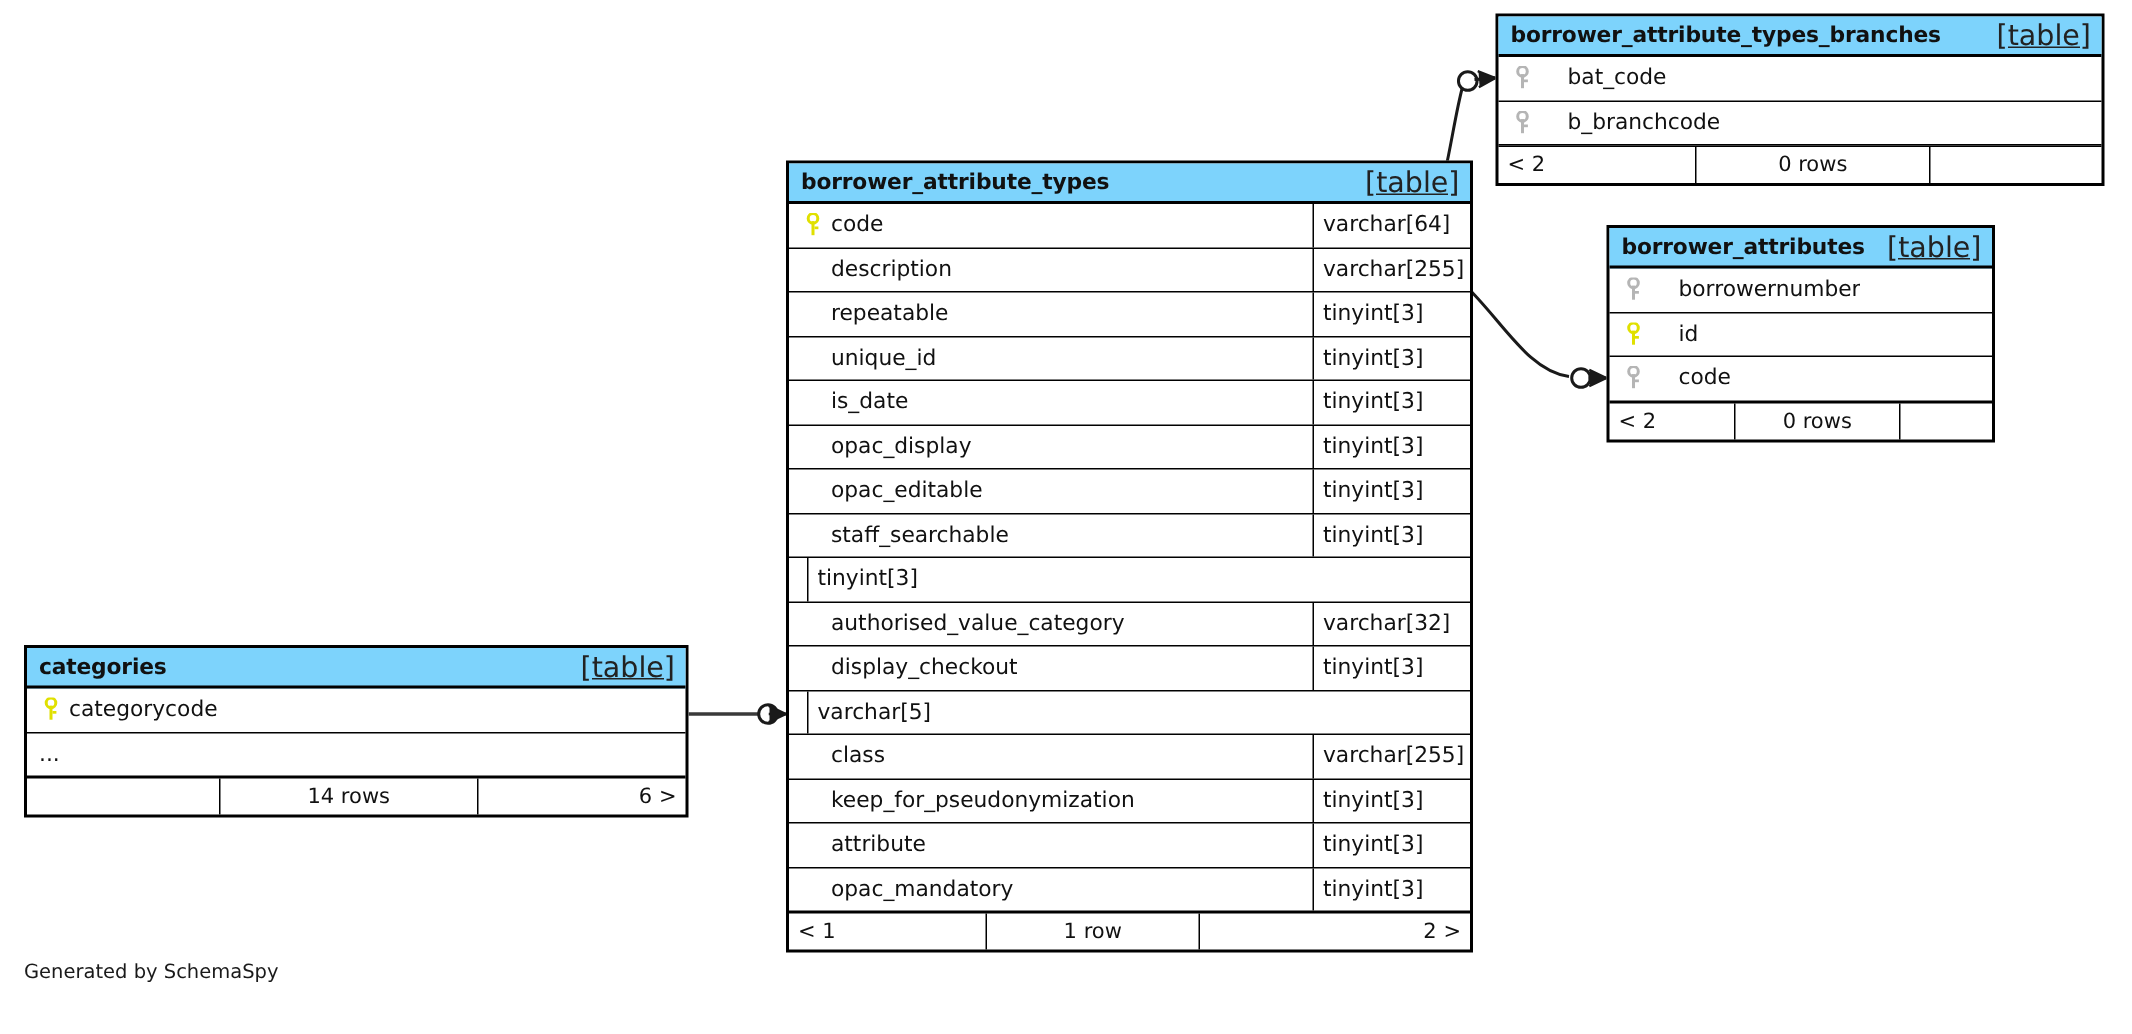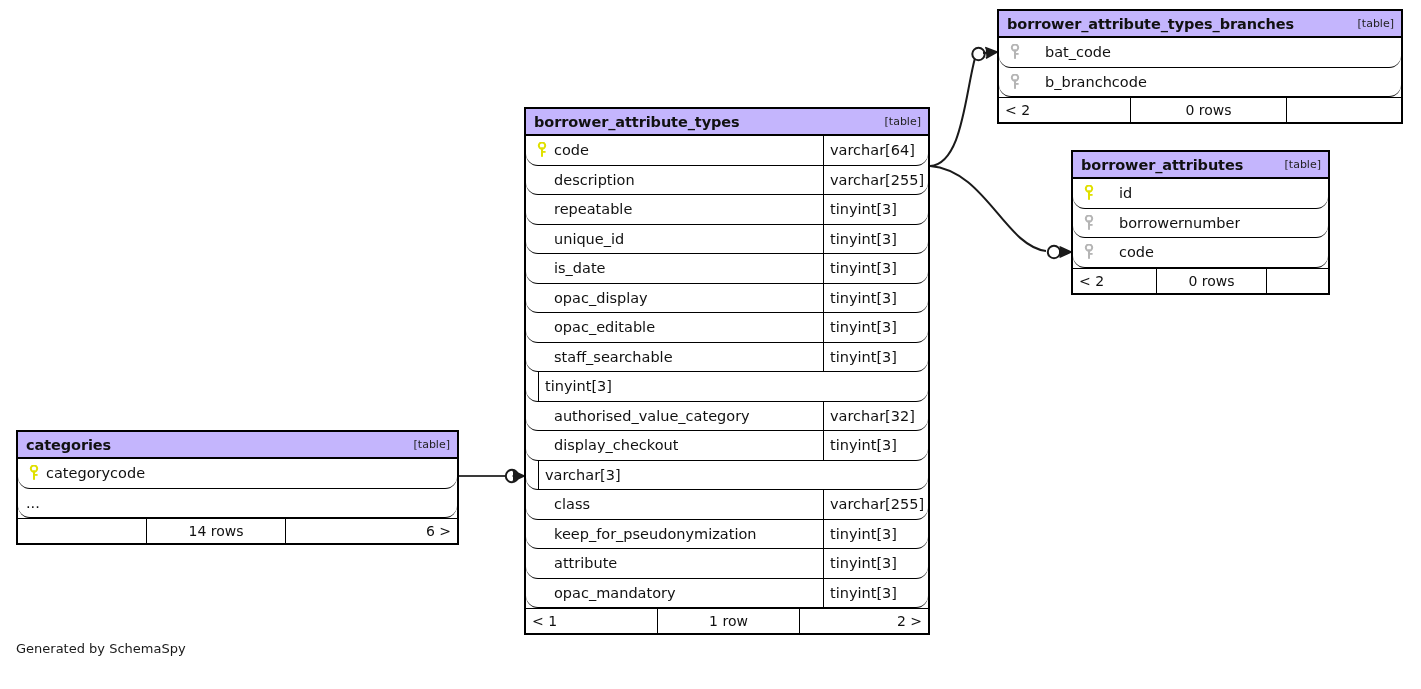--- a/index.html
+++ b/index.html
@@ -15,36 +15,35 @@
   .tbl{
     position:absolute;
     background:#ffffff;
     border:2px solid #000000;
     box-sizing:border-box;
     font-size:14.5px;
     color:#111111;
   }
   .tbl-head{
     display:flex;align-items:center;justify-content:space-between;
-    background:#c4b5fd;
+    background:#7dd3fc;
     border-bottom:2px solid #000000;
     box-sizing:border-box;
     height:27px;
     padding:0 7px 0 8px;
   }
   .tbl-name{font-weight:bold;font-size:14.5px;letter-spacing:-0.1px;}
-  .tbl-tag{font-size:11px;color:#222;}
+  .tbl-tag{font-size:19px;color:#222;text-decoration:underline;}
 
   .rows{display:block;}
   .row{
     display:flex;align-items:center;
     height:29.5px;
     border-bottom:1px solid #000000;
     box-sizing:border-box;
-    border-radius:12px;
   }
   .row:last-child{border-bottom:1px solid #000000;}
   .col-name{
     display:flex;align-items:center;
     flex:1 1 auto;min-width:0;
     padding-left:8px;
     box-sizing:border-box;
     height:100%;
   }
   .col-type{
@@ -74,39 +73,39 @@
     display:flex;align-items:center;
     box-sizing:border-box;
     height:100%;
     padding:0 6px;
   }
   .foot .f-left{justify-content:flex-start;}
   .foot .f-mid{justify-content:center;border-left:1px solid #000;border-right:1px solid #000;}
   .foot .f-right{justify-content:flex-end;}
 
   
-  #tbl-bat{ left:524px; top:107px; width:406px; }
+  #tbl-bat{ left:524px; top:107px; width:458px; }
   #tbl-bat .col-type{ width:105px; }
   #tbl-bat .foot .f-left{ width:131px; }
   #tbl-bat .foot .f-mid{ width:143px; }
   #tbl-bat .foot .f-right{ flex:1 1 auto; }
 
   #tbl-batb{ left:997px; top:9px; width:406px; }
   #tbl-batb .foot .f-left{ width:131px; }
   #tbl-batb .foot .f-mid{ width:157px; }
   #tbl-batb .foot .f-right{ flex:1 1 auto; }
 
   #tbl-ba{ left:1071px; top:150px; width:259px;text-align:right; }
   #tbl-ba .foot .f-left{ width:83px; }
   #tbl-ba .foot .f-mid{ width:111px; }
   #tbl-ba .foot .f-right{ flex:1 1 auto; }
 
   #tbl-cat{ left:16px; top:430px; width:443px; }
   #tbl-cat .foot .f-left{ width:128px; }
-  #tbl-cat .foot .f-mid{ width:140px;text-align:right; }
+  #tbl-cat .foot .f-mid{ width:173px;text-align:right; }
   #tbl-cat .foot .f-right{ flex:1 1 auto; }
 
   .footer-note{
     position:absolute;left:16px;top:641px;
     font-size:13px;color:#1a1a1a;
   }
 </style>
 </head>
 <body>
 
@@ -230,21 +229,21 @@
 
       <div class="row">
         <div class="col-name">
           <span class="keyslot empty"></span>
           <span class="lbl">display_checkout</span>
         </div>
         <div class="col-type">tinyint[3]</div>
       </div>
 
       <div class="row">
-        <div class="col-type">varchar[3]</div>
+        <div class="col-type">varchar[5]</div>
       </div>
 
       <div class="row">
         <div class="col-name">
           <span class="keyslot empty"></span>
           <span class="lbl">class</span>
         </div>
         <div class="col-type">varchar[255]</div>
       </div>
 
@@ -321,38 +320,38 @@
   <div class="tbl" id="tbl-ba">
     <div class="tbl-head">
       <span class="tbl-name">borrower_attributes</span>
       <span class="tbl-tag">[table]</span>
     </div>
     <div class="rows">
       <div class="row">
         <div class="col-name">
           <span class="keyslot wide">
             <svg width="10" height="16" viewBox="0 0 10 16">
+                <circle cx="5" cy="3.6" r="3.2" fill="none" stroke="#b5b5b5" stroke-width="2"></circle>
+                <rect x="4" y="5.4" width="2" height="9.4" fill="#b5b5b5"></rect>
+                <rect x="6" y="9" width="2.6" height="1.8" fill="#b5b5b5"></rect>
+              </svg>
+          </span>
+          <span class="lbl">borrowernumber</span>
+        </div>
+      </div>
+      <div class="row">
+        <div class="col-name">
+          <span class="keyslot wide">
+            <svg width="10" height="16" viewBox="0 0 10 16">
                 <circle cx="5" cy="3.6" r="3.2" fill="none" stroke="#e0e000" stroke-width="2"></circle>
                 <rect x="4" y="5.4" width="2" height="9.4" fill="#e0e000"></rect>
                 <rect x="6" y="9" width="2.6" height="1.8" fill="#e0e000"></rect>
               </svg>
           </span>
           <span class="lbl">id</span>
-        </div>
-      </div>
-      <div class="row">
-        <div class="col-name">
-          <span class="keyslot wide">
-            <svg width="10" height="16" viewBox="0 0 10 16">
-                <circle cx="5" cy="3.6" r="3.2" fill="none" stroke="#b5b5b5" stroke-width="2"></circle>
-                <rect x="4" y="5.4" width="2" height="9.4" fill="#b5b5b5"></rect>
-                <rect x="6" y="9" width="2.6" height="1.8" fill="#b5b5b5"></rect>
-              </svg>
-          </span>
-          <span class="lbl">borrowernumber</span>
         </div>
       </div>
       <div class="row">
         <div class="col-name">
           <span class="keyslot wide">
             <svg width="10" height="16" viewBox="0 0 10 16">
                 <circle cx="5" cy="3.6" r="3.2" fill="none" stroke="#b5b5b5" stroke-width="2"></circle>
                 <rect x="4" y="5.4" width="2" height="9.4" fill="#b5b5b5"></rect>
                 <rect x="6" y="9" width="2.6" height="1.8" fill="#b5b5b5"></rect>
               </svg>

